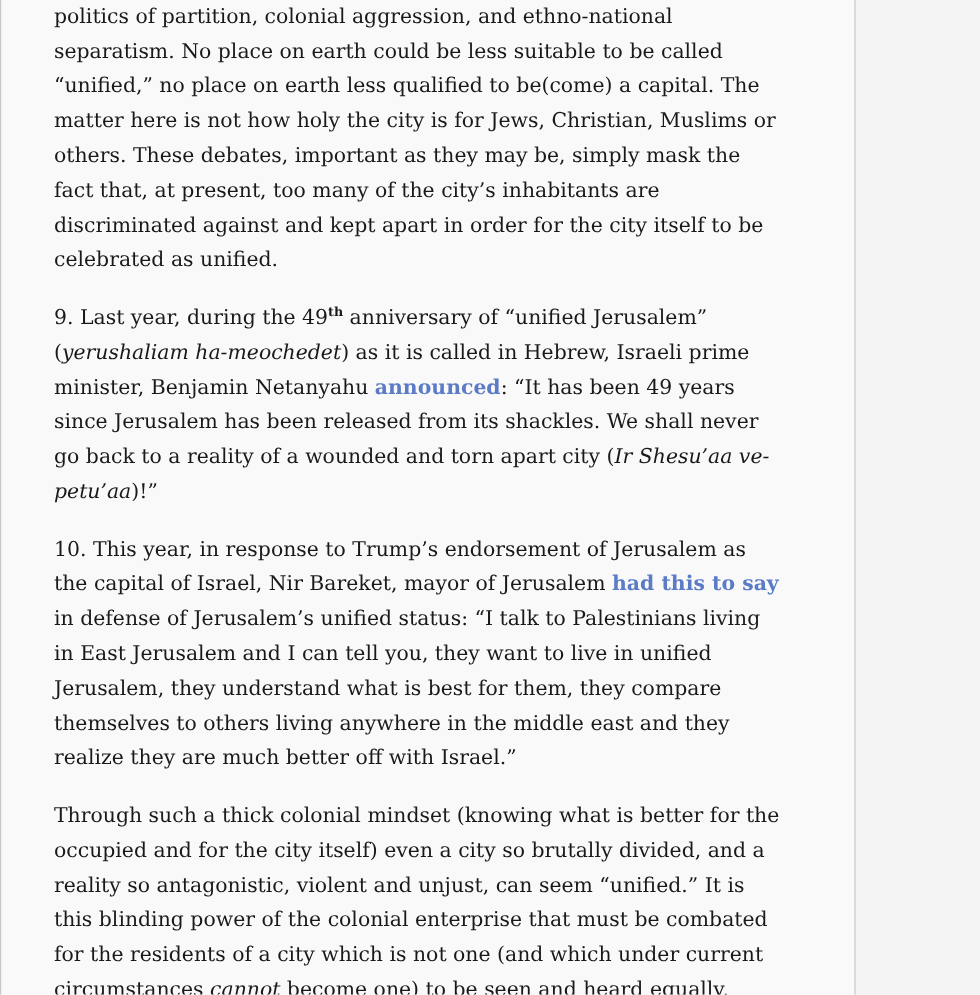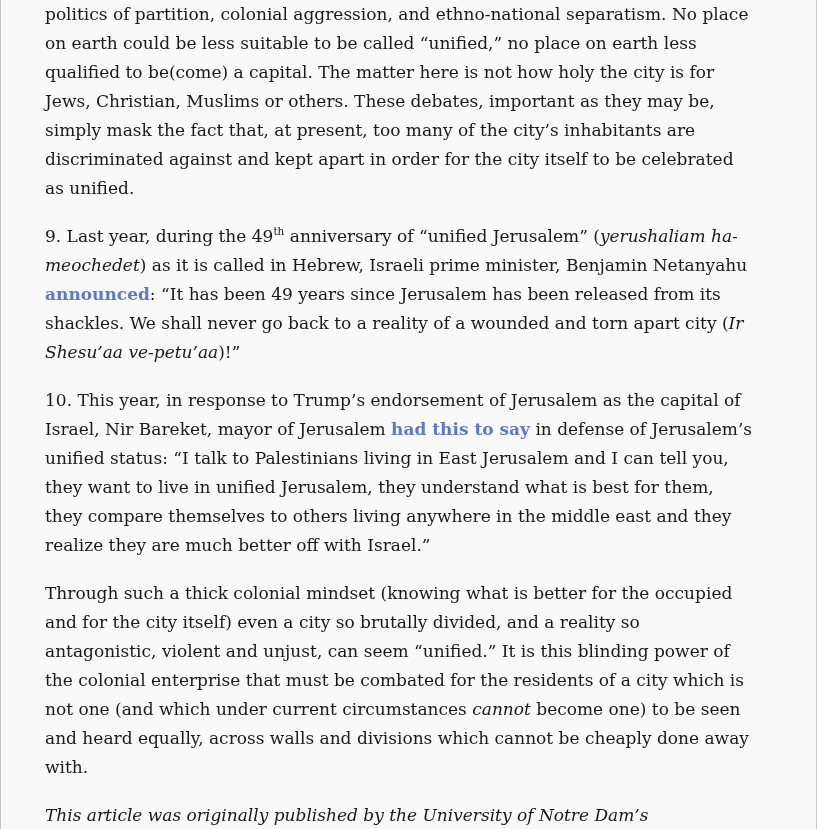--- a/index.html
+++ b/index.html
@@ -2,21 +2,21 @@
 <html style="--page-bg: #f9f9f9; --edge-color: #c6c6c6; --text-color: #191919; --link-color: #5b7bc7;"><head>
 <meta charset="utf-8">
 <style>
   html, body {
     margin: 0;
     padding: 0;
     background: #f4f4f4;
   }
   .page {
     position: relative;
-    width: 817px;
+    width: 713px;
     height: 829px;
     margin: 0;
     box-sizing: border-box;
     background: var(--page-bg, #f9f9f9);
     border-left: 1px solid var(--edge-color, #c6c6c6);
     border-right: 1px solid var(--edge-color, #c6c6c6);
     overflow: hidden;
     font-family: "DejaVu Serif", "Liberation Serif", serif;
     color: var(--text-color, #191919);
   }
@@ -29,20 +29,21 @@
     margin: 0 0 19px 0;
     text-align: left;
   }
   .italic {
     font-style: italic;
   }
   .sup {
     font-size: 62%;
     vertical-align: super;
     line-height: 0;
+    font-weight: bold;
   }
   a {
     color: var(--link-color, #5b7bc7);
     text-decoration: none;
     cursor: pointer;
     font-weight: bold;
   }
 </style>
 </head>
 <body>

